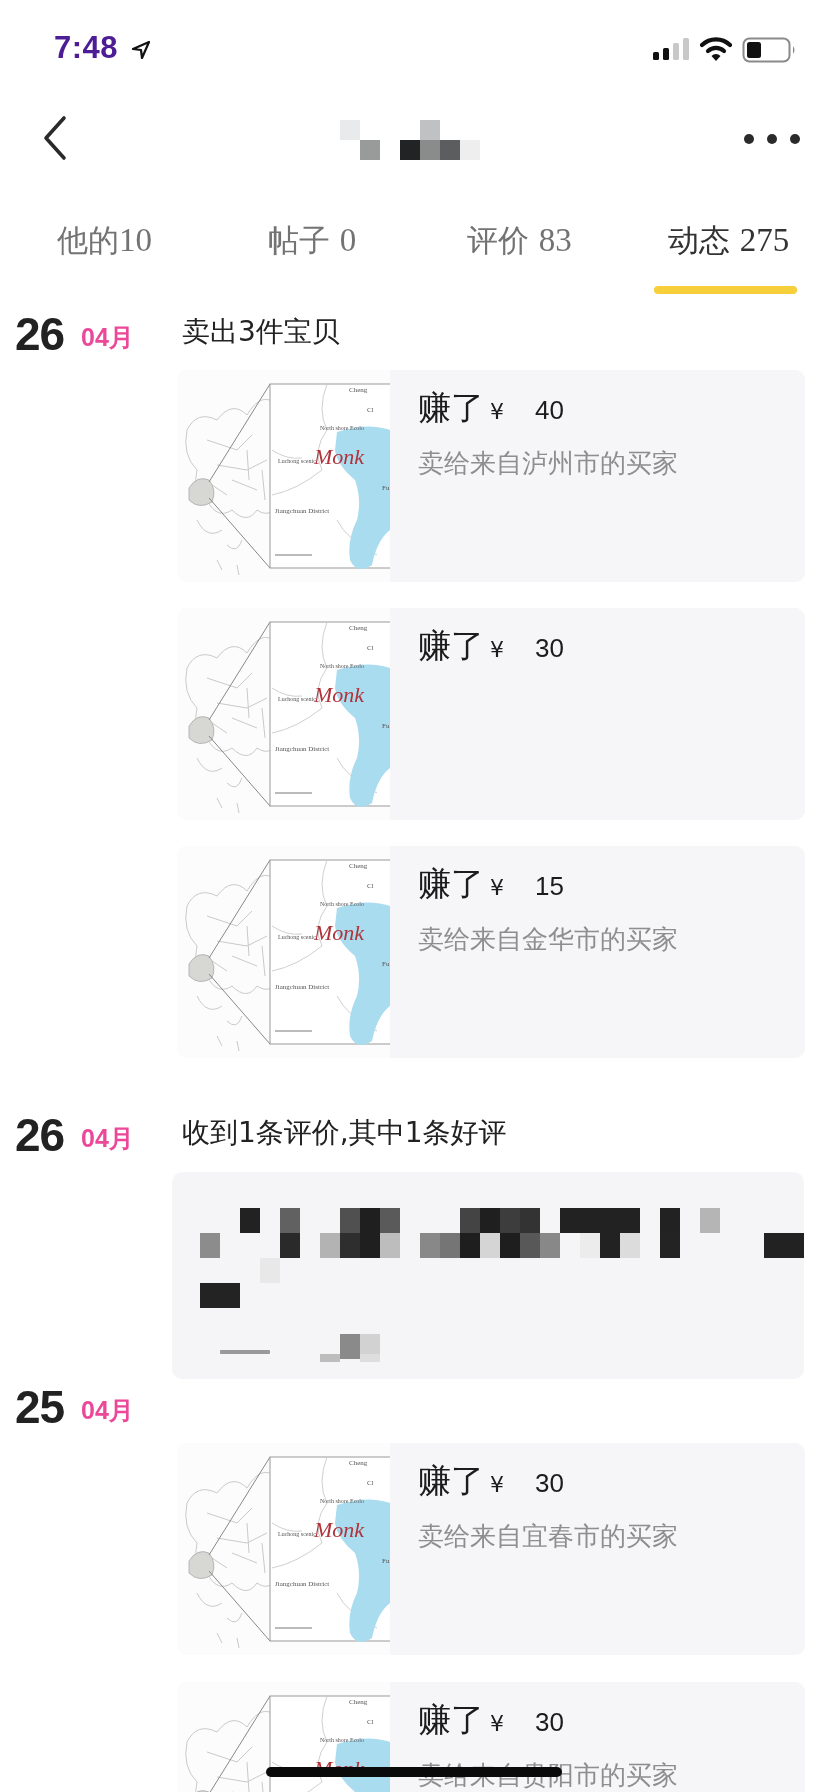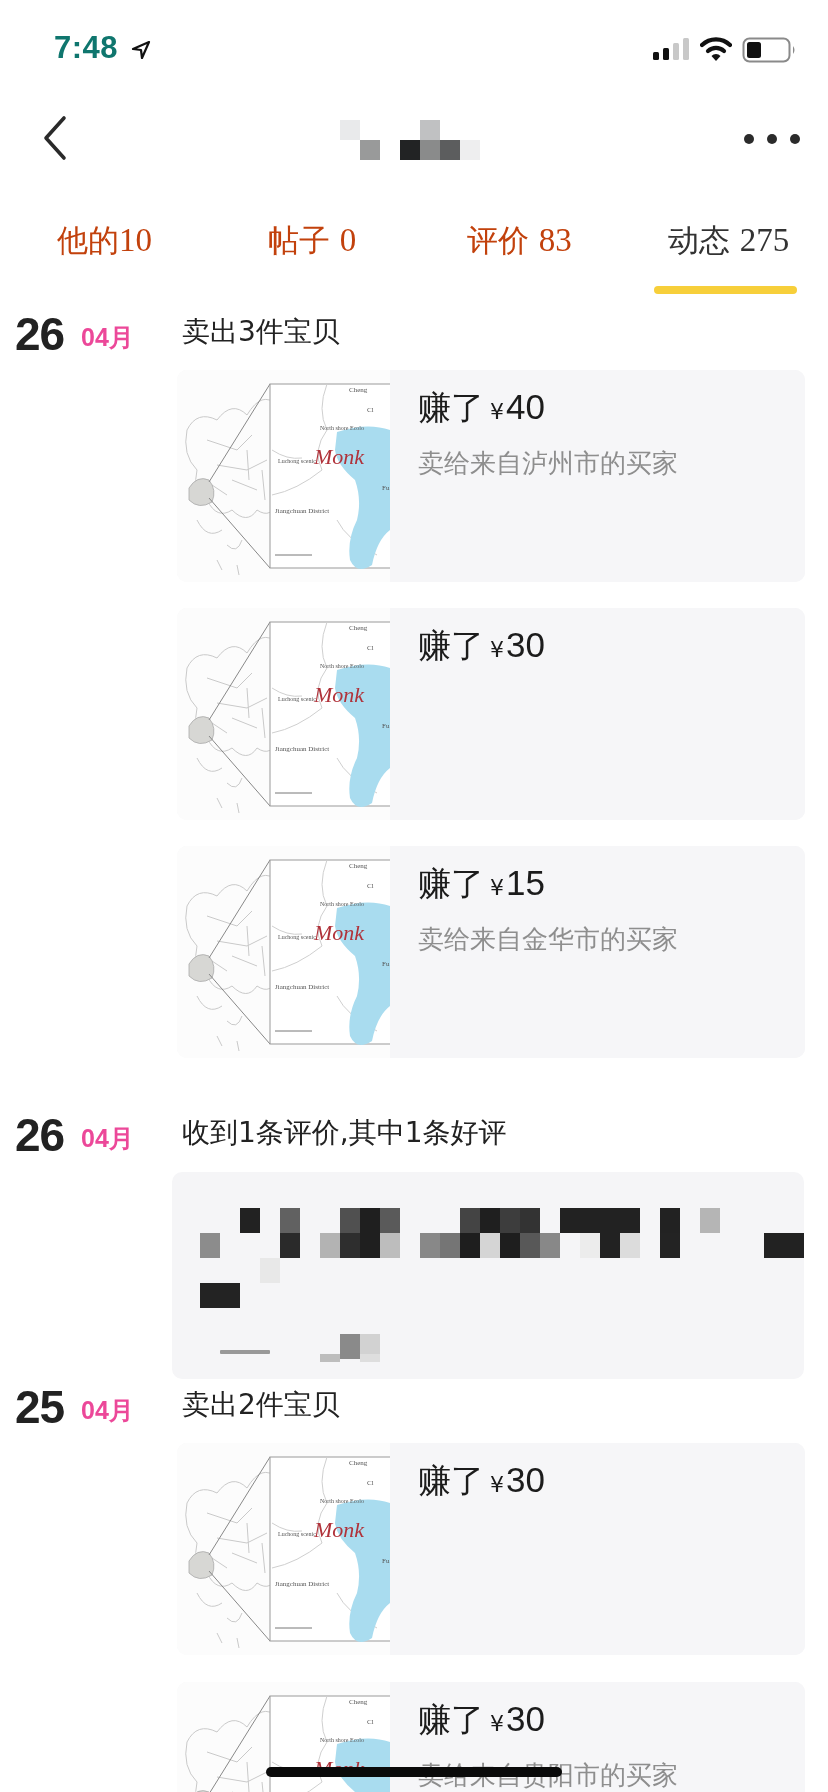--- a/index.html
+++ b/index.html
@@ -1,52 +1,52 @@
 <!DOCTYPE html>
 <html><head>
 <meta charset="utf-8">
 <style>
   * { box-sizing: border-box; margin: 0; padding: 0; }
   html, body { width: 828px; height: 1792px; background: #ffffff; overflow: hidden; }
   body { position: relative; font-family: "DejaVu Sans", "Liberation Sans", sans-serif; color: #222; }
 
   
-  .status-time { position: absolute; left: 54px; top: 30px; font-size: 31px; font-weight: bold; color: #0f766e; letter-spacing: 0.5px; font-family: "Liberation Sans", sans-serif; }
+  .status-time { position: absolute; left: 54px; top: 30px; font-size: 31px; font-weight: bold; color: #4c1d95; letter-spacing: 0.5px; font-family: "Liberation Sans", sans-serif; }
   .loc-arrow { position: absolute; left: 131px; top: 40px; width: 20px; height: 20px; }
   .signal { position: absolute; left: 653px; top: 38px; width: 38px; height: 22px; }
   .wifi { position: absolute; left: 700px; top: 36px; width: 32px; height: 26px; }
   .battery { position: absolute; left: 742px; top: 37px; width: 56px; height: 26px; }
 
   
   .back-btn { position: absolute; left: 38px; top: 112px; width: 36px; height: 52px; }
   .title-mosaic { position: absolute; left: 340px; top: 120px; width: 140px; height: 40px; }
   .title-mosaic span { position: absolute; width: 20px; height: 20px; }
   .more-btn { position: absolute; left: 744px; top: 124px; width: 56px; height: 30px; display: flex; align-items: center; justify-content: space-between; }
   .more-btn i { display: block; width: 10px; height: 10px; border-radius: 50%; background: #2b2b2b; }
 
   
   .tabs { position: absolute; left: 0; top: 208px; width: 828px; height: 90px; }
-  .tab { position: absolute; top: 12px; font-size: 31px; color: #c2410c; white-space: nowrap; }
+  .tab { position: absolute; top: 12px; font-size: 31px; color: #737373; white-space: nowrap; }
   .tab .tab-cn { font-family: "DejaVu Sans", sans-serif; }
   .tab .tab-num { font-family: "Liberation Serif", "DejaVu Serif", serif; font-size: 33px; }
   .tab.active { color: #333; }
   .tab-indicator { position: absolute; left: 654px; top: 78px; width: 143px; height: 8px; border-radius: 4px; background: #f7cf3a; }
 
   
   .section-head { position: absolute; left: 15px; height: 50px; width: 800px; }
   .day { position: absolute; left: 0; top: 0; font-size: 46px; font-weight: bold; color: #222; font-family: "Liberation Sans", sans-serif; letter-spacing: -1px; }
   .month { position: absolute; left: 66px; top: 14px; font-size: 25px; font-weight: bold; color: #ec4899; font-family: "Liberation Sans", sans-serif; }
   .section-title { position: absolute; left: 167px; top: 6px; font-size: 28px; color: #222; white-space: nowrap; }
 
   .sale-card { position: absolute; left: 177px; width: 628px; height: 212px; border-radius: 10px; overflow: hidden; background: #f6f6f8; }
   .sale-thumb { position: absolute; left: 0; top: 0; width: 213px; height: 212px; background: #fcfcfc; overflow: hidden; }
   .sale-info { position: absolute; left: 213px; top: 0; right: 0; bottom: 0; background: #f6f6f8; }
   .earned { position: absolute; left: 28px; top: 16px; font-size: 33px; color: #1c1c1c; white-space: nowrap; }
   .earned .yen { font-size: 22px; margin: 0 2px 0 6px; }
-  .earned .amount { font-size: 35px; font-family: "Liberation Sans", sans-serif; }
+  .earned .amount { font-size: 26px; font-family: "Liberation Sans", sans-serif; margin-left: 29px; }
   .buyer { position: absolute; left: 28px; top: 76px; font-size: 26px; color: #8e8e8e; white-space: nowrap; }
 
   .review-card { position: absolute; left: 172px; top: 1172px; width: 632px; height: 207px; border-radius: 10px; background: #f5f5f7; overflow: hidden; }
   .review-card span { position: absolute; width: 20px; height: 25px; }
 
   .home-indicator { position: absolute; left: 266px; top: 1767px; width: 296px; height: 10px; border-radius: 5px; background: #0a0a0a; }
 </style>
 </head>
 <body>
 
@@ -224,31 +224,31 @@
   <span style="left:168px;top:162px;background:#8a8a8a"></span>
   <span style="left:188px;top:162px;background:#d2d2d2"></span>
   <span style="left:148px;top:182px;height:8px;background:#bdbdbd"></span>
   <span style="left:188px;top:182px;height:8px;background:#dedede"></span>
   <span style="left:48px;top:178px;width:50px;height:4px;background:#999;border-radius:1px"></span>
 </div>
 
 <div class="section-head" style="top:1380px">
   <span class="day">25</span>
   <span class="month">04月</span>
-  <span class="section-title">卖出2件宝贝</span>
 </div>
 
 <div class="sale-card" style="top:1443px">
   <svg class="sale-thumb">
       <use href="#map-thumb"></use>
     </svg>
   <div class="sale-info">
     <div class="earned">
       <span>赚了</span><span class="yen">¥</span><span class="amount">30</span>
     </div>
+    <div class="buyer">卖给来自宜春市的买家</div>
   </div>
 </div>
 
 <div class="sale-card" style="top:1682px">
   <svg class="sale-thumb">
       <use href="#map-thumb"></use>
     </svg>
   <div class="sale-info">
     <div class="earned">
       <span>赚了</span><span class="yen">¥</span><span class="amount">30</span>

